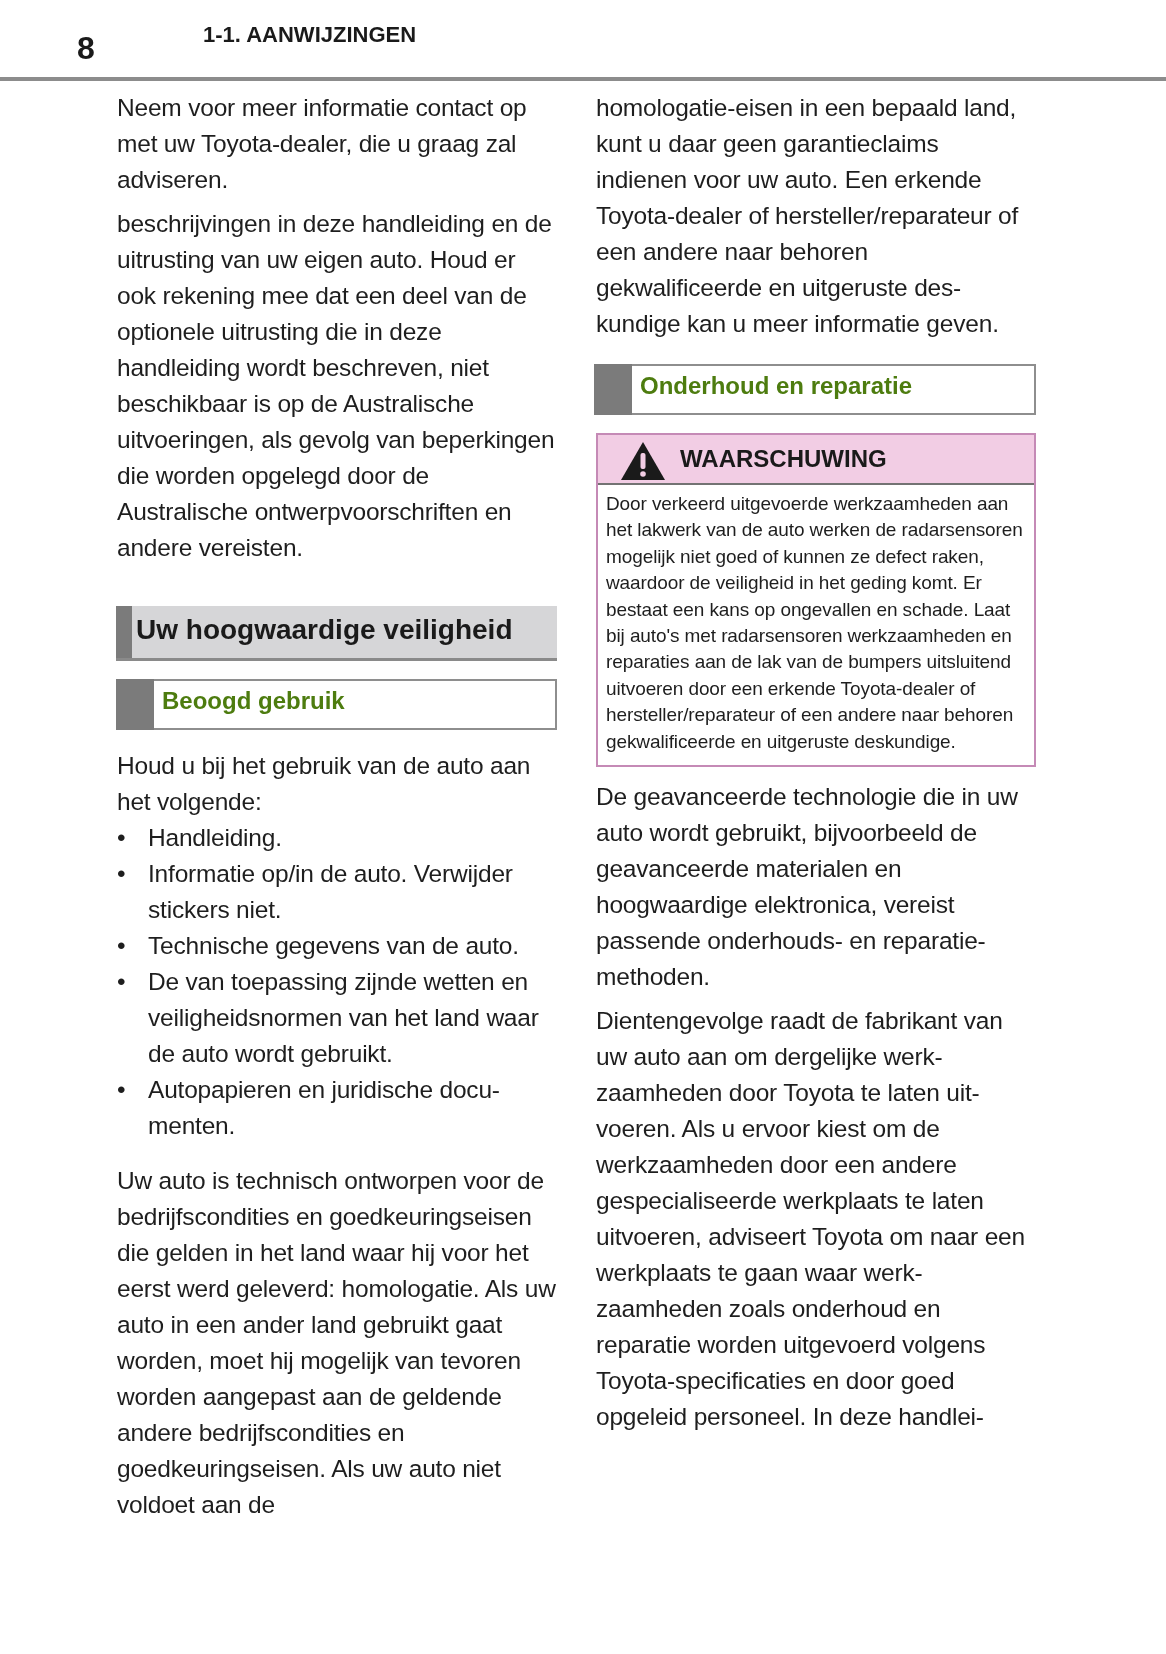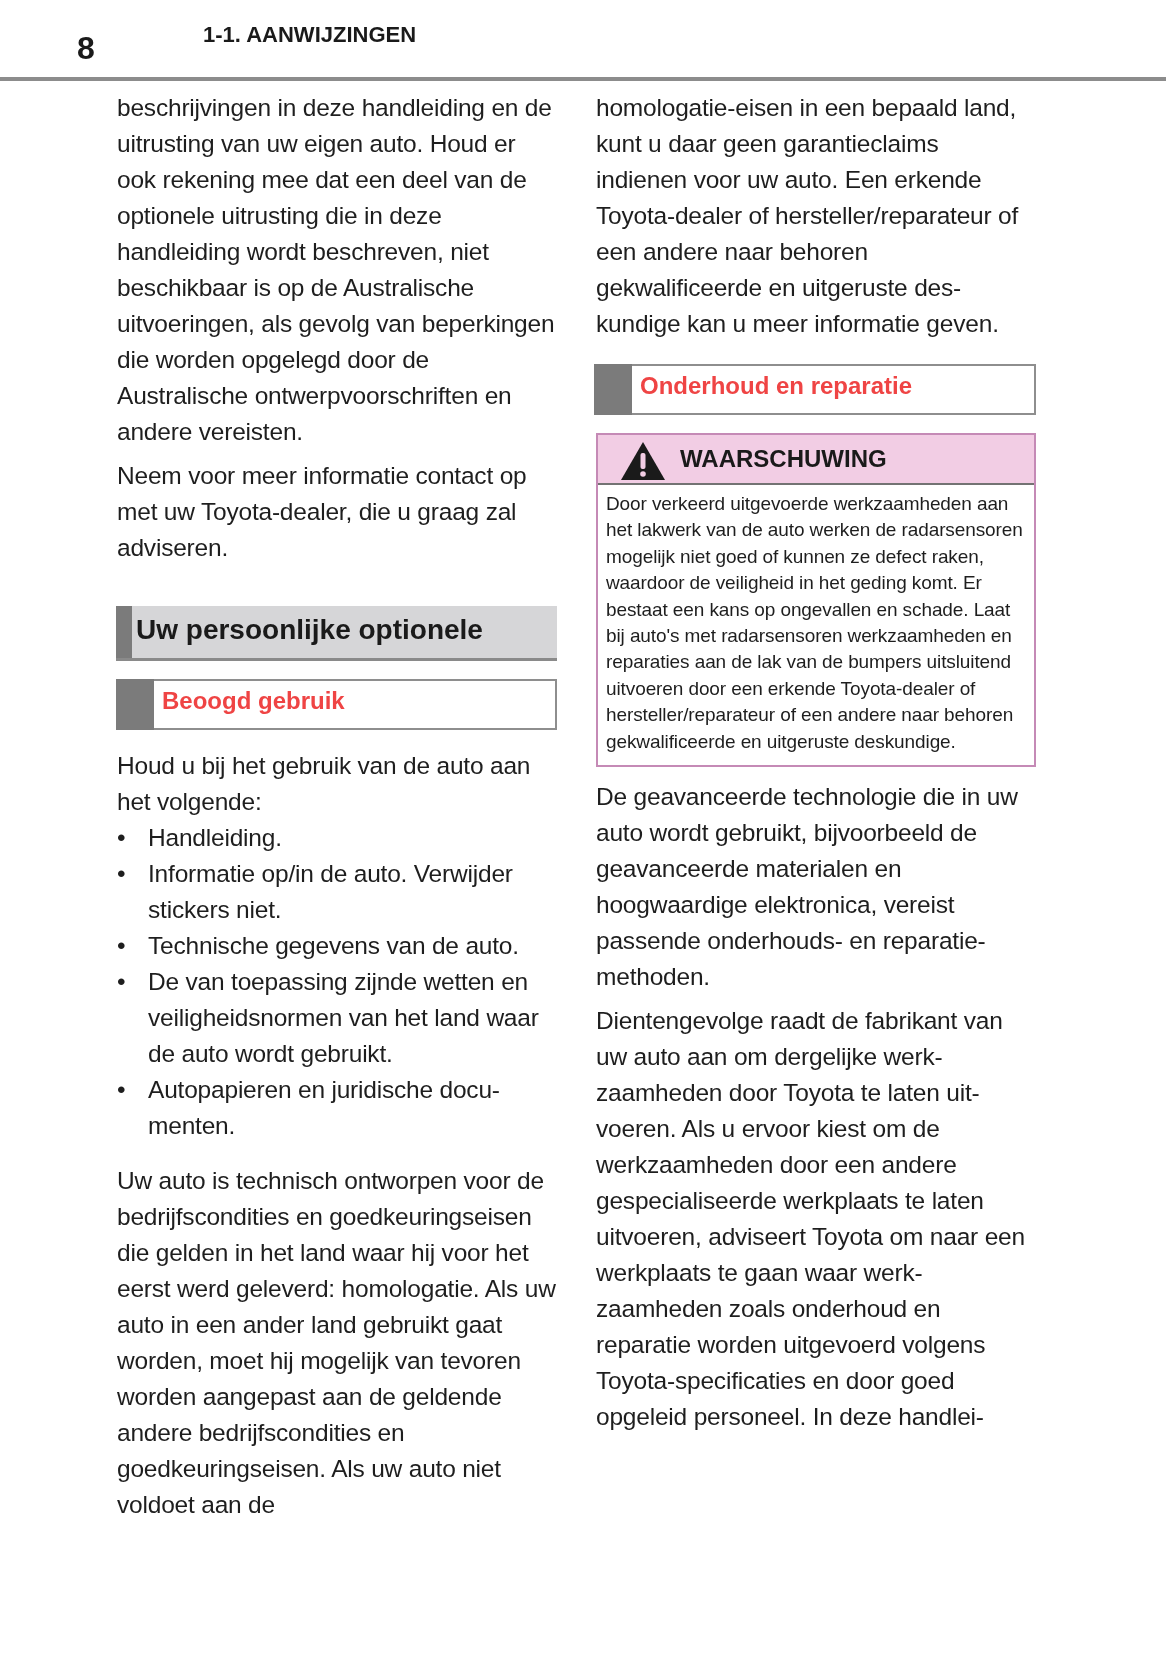--- a/index.html
+++ b/index.html
@@ -24,21 +24,21 @@
     border-bottom: 3px solid #8a8a8a; margin-top: 40px; margin-left: -1px;
   }
   .section-heading .bar { position: absolute; left: 0; top: 0; width: 16px; height: 100%; background: #7b7b7b; }
   .section-heading .title { position: absolute; left: 20px; top: 8px; font-size: 28px; font-weight: bold; color: #1a1a1a; }
 
   .sub-heading {
     position: relative; height: 47px; border: 2px solid #8e8e8e; border-left: none;
     background: #ffffff; margin-left: -1px;
   }
   .sub-heading .bar { position: absolute; left: 0; top: -2px; width: 38px; height: calc(100% + 4px); background: #7b7b7b; }
-  .sub-heading .title { position: absolute; left: 46px; top: 6px; font-size: 24px; font-weight: bold; color: #ef4444; }
+  .sub-heading .title { position: absolute; left: 46px; top: 6px; font-size: 24px; font-weight: bold; color: #4d7c0f; }
 
   .bullets { list-style: none; margin: 0; padding: 0; }
   .bullets li { position: relative; padding-left: 31px; font-size: 24.5px; line-height: 36px; letter-spacing: -0.2px; }
   .bullets li .dot { position: absolute; left: 0; top: 0; }
 
   .warning-box { border: 2px solid #c58ab6; margin-top: 18px; background: #ffffff; }
   .warning-head { height: 48px; background: #f2cde4; border-bottom: 2px solid #737373; position: relative; }
   .warning-icon { position: absolute; left: 22px; top: 6px; width: 46px; height: 40px; }
   .warning-label { position: absolute; left: 82px; top: 10px; font-size: 24px; font-weight: bold; color: #1a1a1a; }
   .warning-body { padding: 6px 8px 10px 8px; font-size: 19px; line-height: 26.4px; letter-spacing: -0.1px; }
@@ -46,26 +46,26 @@
 </head>
 <body>
 
 <div class="page-header">
   <div class="page-number">8</div>
   <div class="chapter-title">1-1. AANWIJZINGEN</div>
   <div class="header-rule"></div>
 </div>
 
 <div class="col col-left">
+  <p class="para">Neem voor meer informatie contact op met uw Toyota-dealer, die u graag zal adviseren.</p>
   <p class="para">beschrijvingen in deze handleiding en de uitrusting van uw eigen auto. Houd er ook rekening mee dat een deel van de optionele uitrusting die in deze handleiding wordt beschreven, niet beschikbaar is op de Australi­sche uitvoeringen, als gevolg van beperkingen die worden opgelegd door de Australische ontwerpvoor­schriften en andere vereisten.</p>
-  <p class="para">Neem voor meer informatie contact op met uw Toyota-dealer, die u graag zal adviseren.</p>
 
   <div class="section-heading">
     <div class="bar"></div>
-    <div class="title">Uw persoonlijke optionele</div>
+    <div class="title">Uw hoogwaardige veiligheid</div>
   </div>
 
   <div class="sub-heading" style="margin-top:18px;">
     <div class="bar"></div>
     <div class="title">Beoogd gebruik</div>
   </div>
 
   <p class="para" style="margin-top:18px;">Houd u bij het gebruik van de auto aan het volgende:</p>
   <ul class="bullets">
     <li><span class="dot">•</span><span>Handleiding.</span></li>

